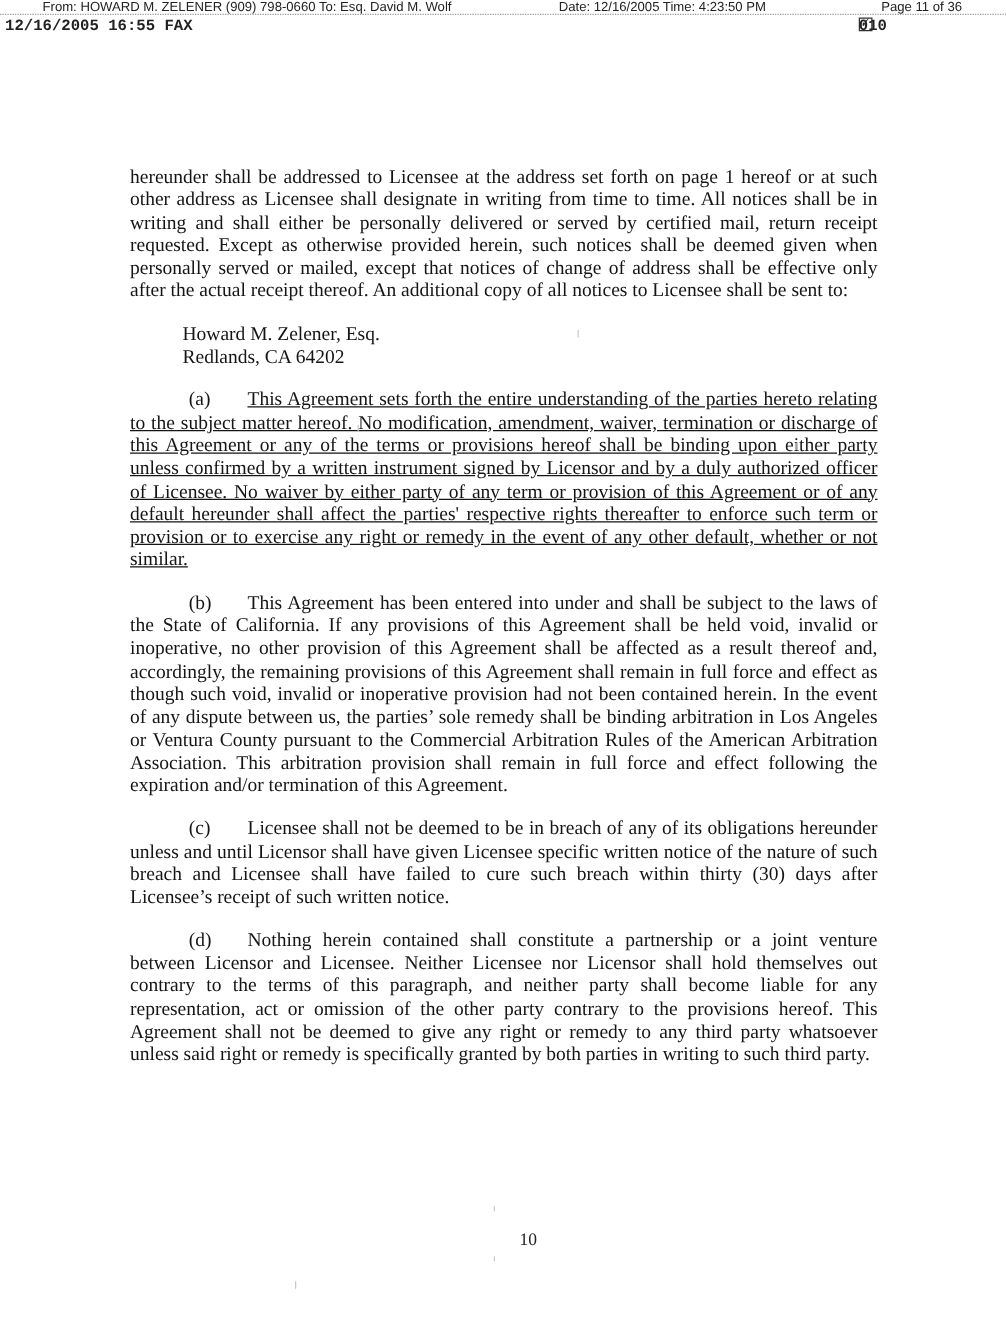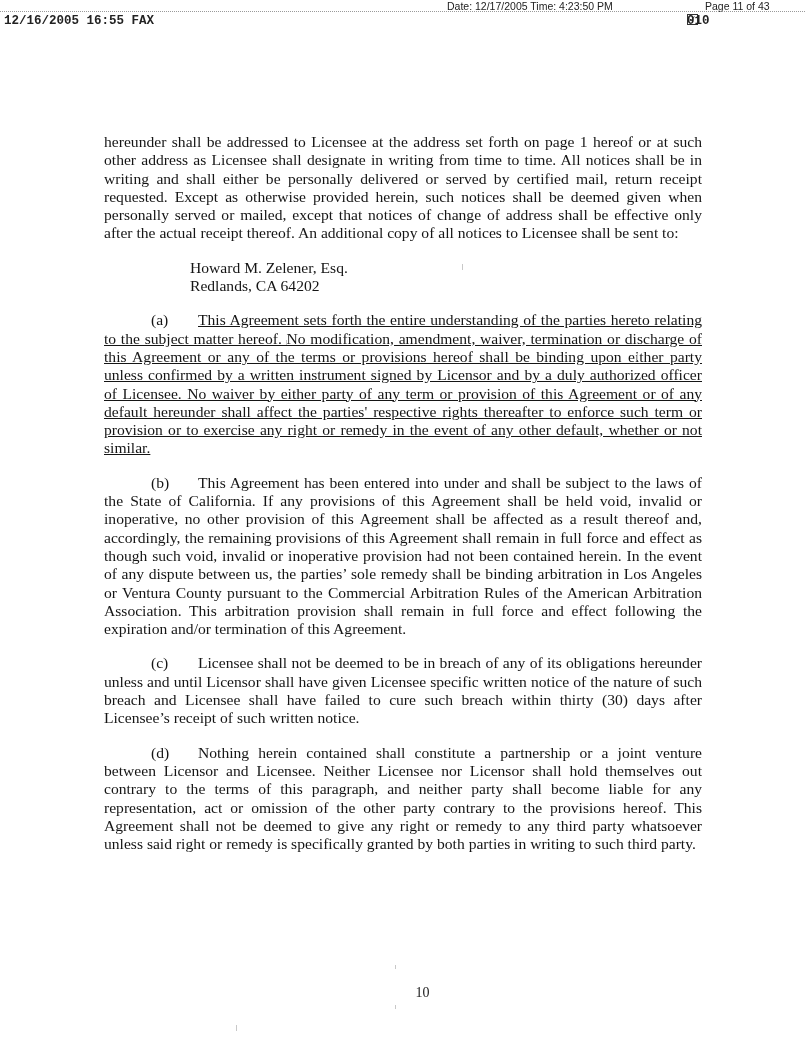--- a/index.html
+++ b/index.html
@@ -24,38 +24,39 @@
     font-size: 9px; line-height: 9px; text-align: center; font-family: "DejaVu Sans", sans-serif; font-weight: normal;
   }
   .doc {
     position: absolute; left: 88px; top: 117px; width: 630px;
     font-family: "Liberation Serif", serif; font-size: 15.6px; line-height: 18.3px; color: #151515;
   }
   .doc p { margin: 16px; }
   .para { text-align: justify; text-align-last: left; }
   .indent-first { text-indent: 47px; }
   .label { display: inline-block; width: 47px; text-indent: 0; }
-  .address { margin: 11px 0 0 102px; line-height: 18.3px; }
+  .address { margin: 11px 0 0 58px; line-height: 18.3px; }
   .section-head { margin-top: 14px; font-weight: bold; }
   .section-num { display: inline-block; width: 50px; }
   .section-title { text-decoration: underline; }
   .gap-a { margin-top: 13px; text-decoration: underline; }
   .gap { margin-top: 18px; }
   .page-number {
     position: absolute; left: 0; width: 805px; top: 985px; text-align: center;
     font-family: "Liberation Serif", serif; font-size: 14px; color: #222; margin-left: 20px;
   }
   .speck { position: absolute; width: 1px; background: #c8c8c8; }
 </style>
 </head>
 <body>
 
 <div class="fax-header-line1">
-  <span style="left:447px">Date: 12/17/2005  Time: 4:23:50 PM</span>
-  <span style="left:705px">Page 11 of 43</span>
+  <span style="left:34px">From: HOWARD M. ZELENER  (909) 798-0660  To: Esq. David M. Wolf</span>
+  <span style="left:447px">Date: 12/16/2005  Time: 4:23:50 PM</span>
+  <span style="left:705px">Page 11 of 36</span>
 </div>
 <div class="dotted-rule"></div>
 <div class="fax-header-line2">
   <span style="left:4px">12/16/2005  16:55  FAX</span>
   <span style="left:687px">
     <span class="fax-icon">✓</span>
       <span>010</span>
   </span>
 </div>
 

